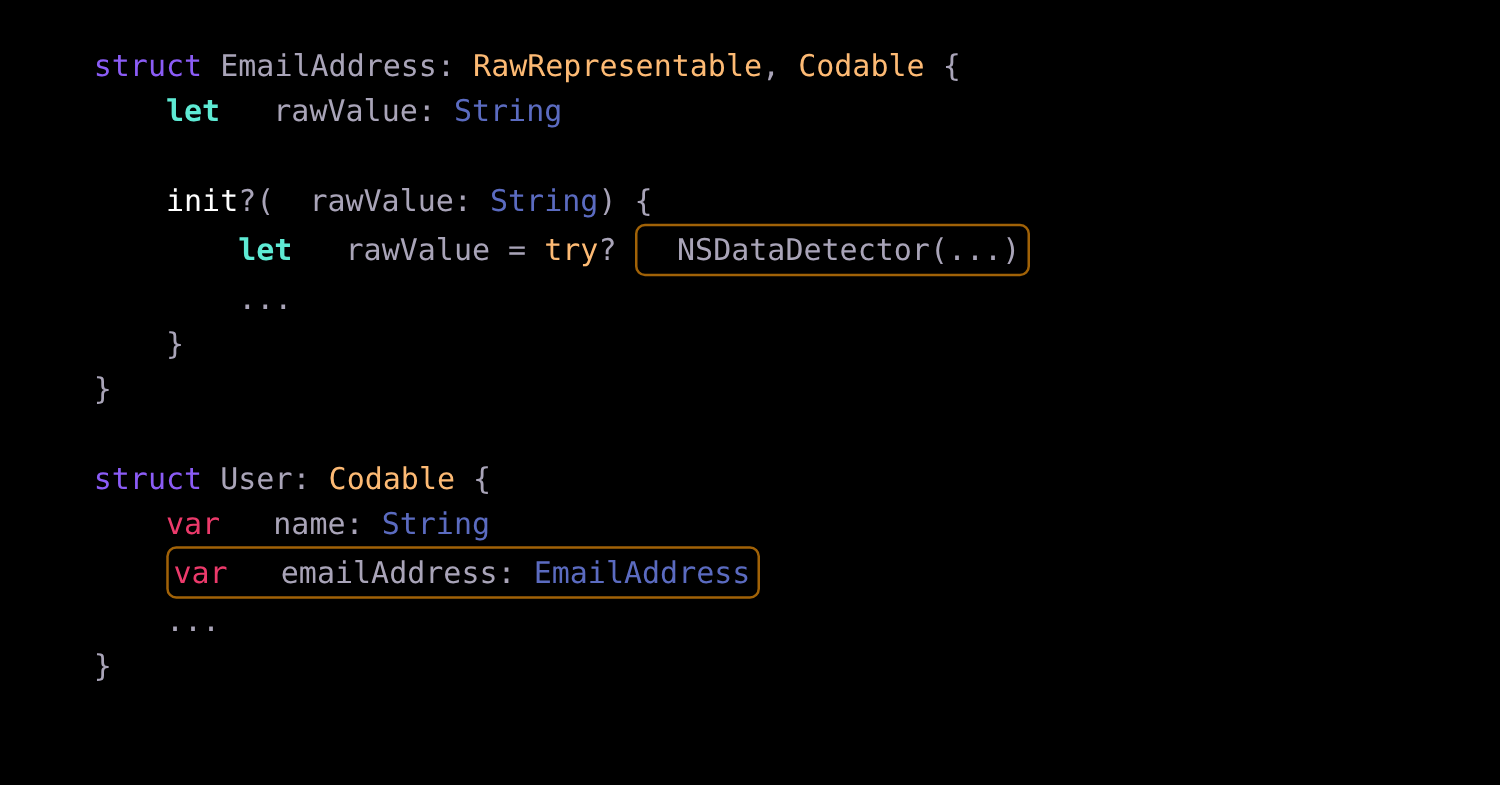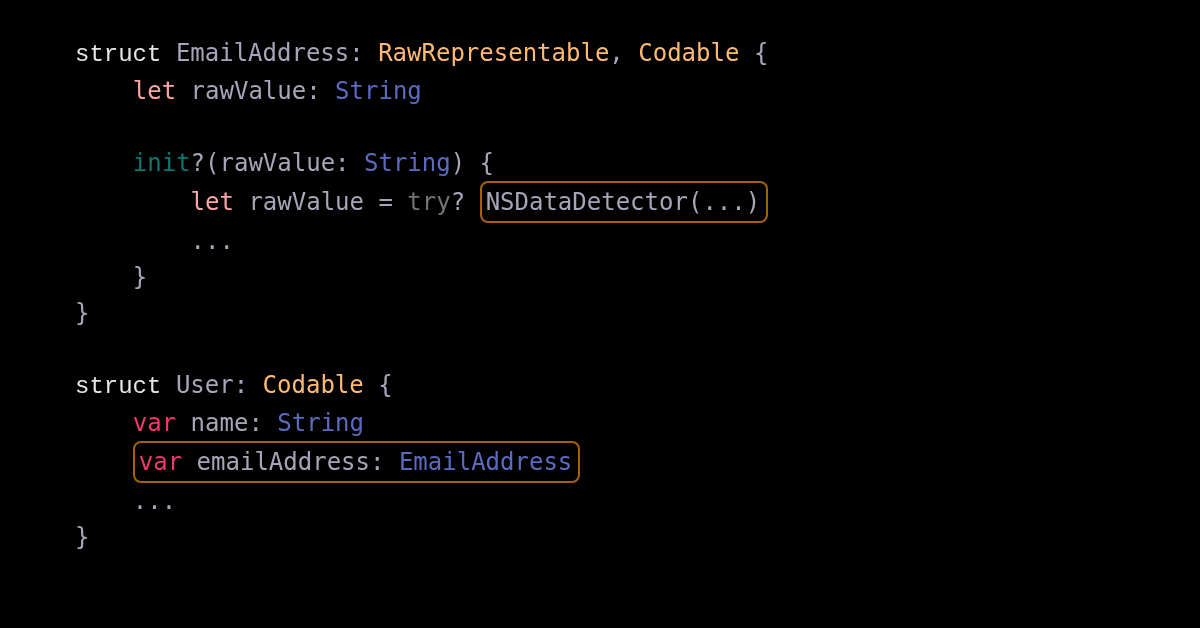--- a/index.html
+++ b/index.html
@@ -16,49 +16,50 @@
       line-height: 1.5;
       padding: 35px 75px;
       color: #a9a4b8;
       overflow: hidden;
     }
     .code-block {
       white-space: pre;
       position: relative;
     }
     .keyword-struct {
-      color: #e5e5e5;
-      font-family: Liberation Mono, monospace;
+      color: #8b5cf6;
     }
     .keyword-let {
-      color: #fca5a5;
+      color: #5eead4;
+      font-weight: bold;
     }
     .keyword-var {
       color: #ec3a6b;
       text-align: center;
     }
     .keyword-init {
-      color: #0f766e;
+      color: #ffffff;
       text-align: right;
     }
     .keyword-try {
-      color: #737373;
+      color: #fdba74;
       margin-top: 44px;
     }
     .type-name {
       color: #a9a4b8;
     }
     .protocol {
       color: #fdba74;
     }
     .type {
       color: #5b6bc0;
     }
     .identifier {
       color: #a9a4b8;
+      margin-left: 28px;
     }
     .punct {
       color: #a9a4b8;
     }
     .dots {
       color: #a9a4b8;
     }
     .highlight {
       border: 2px solid #a16207;
       border-radius: 8px;

